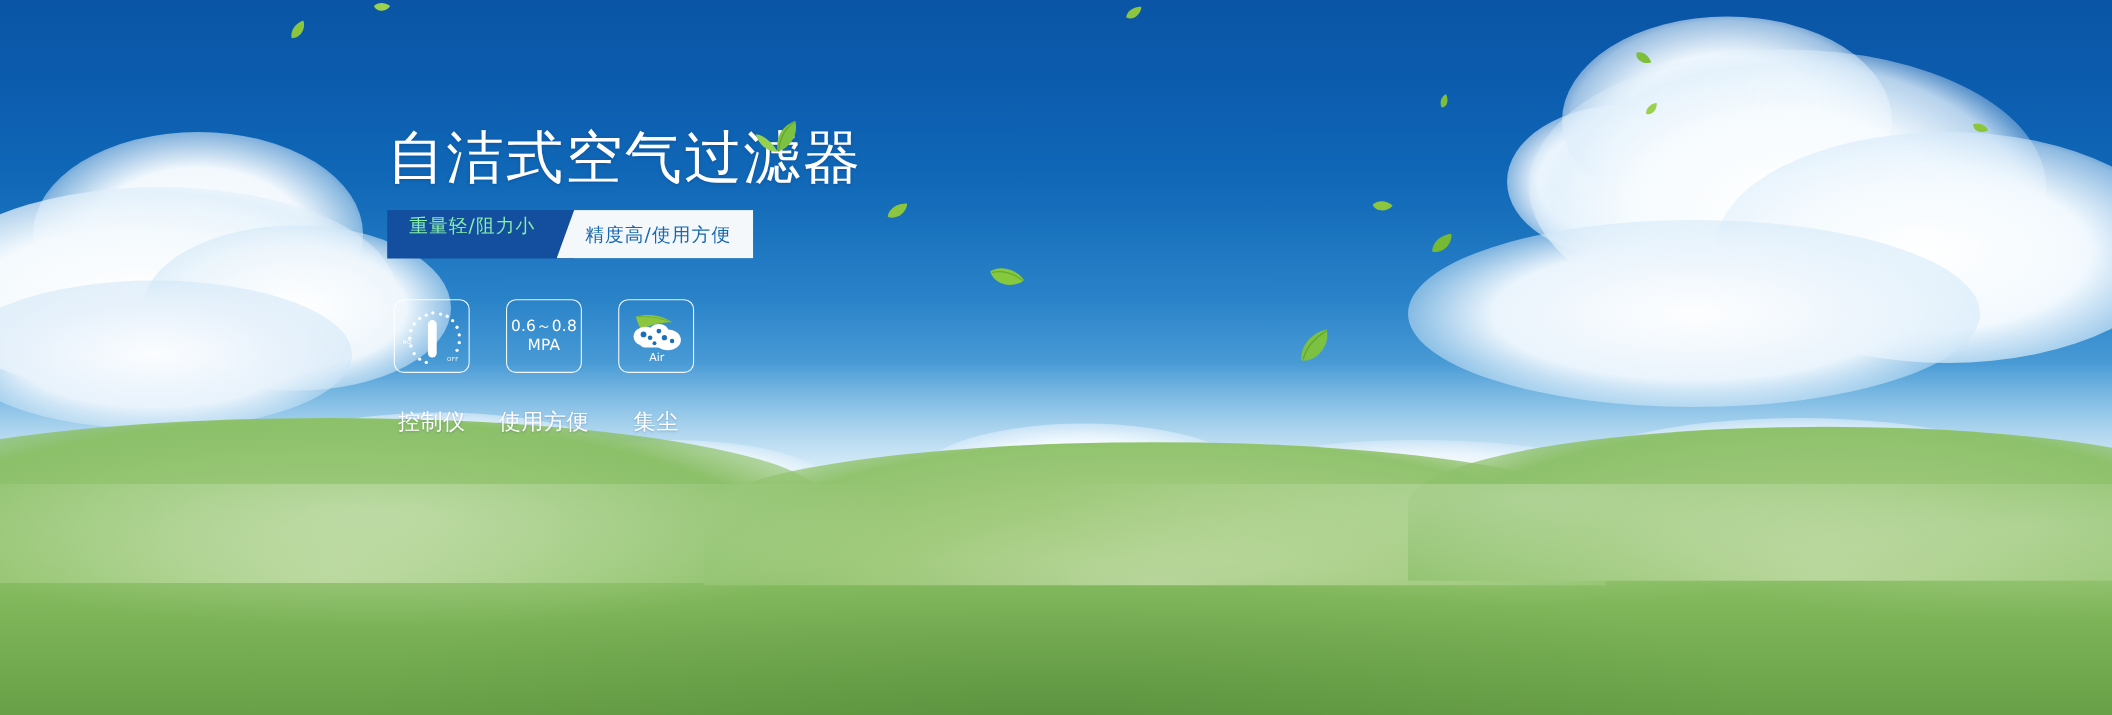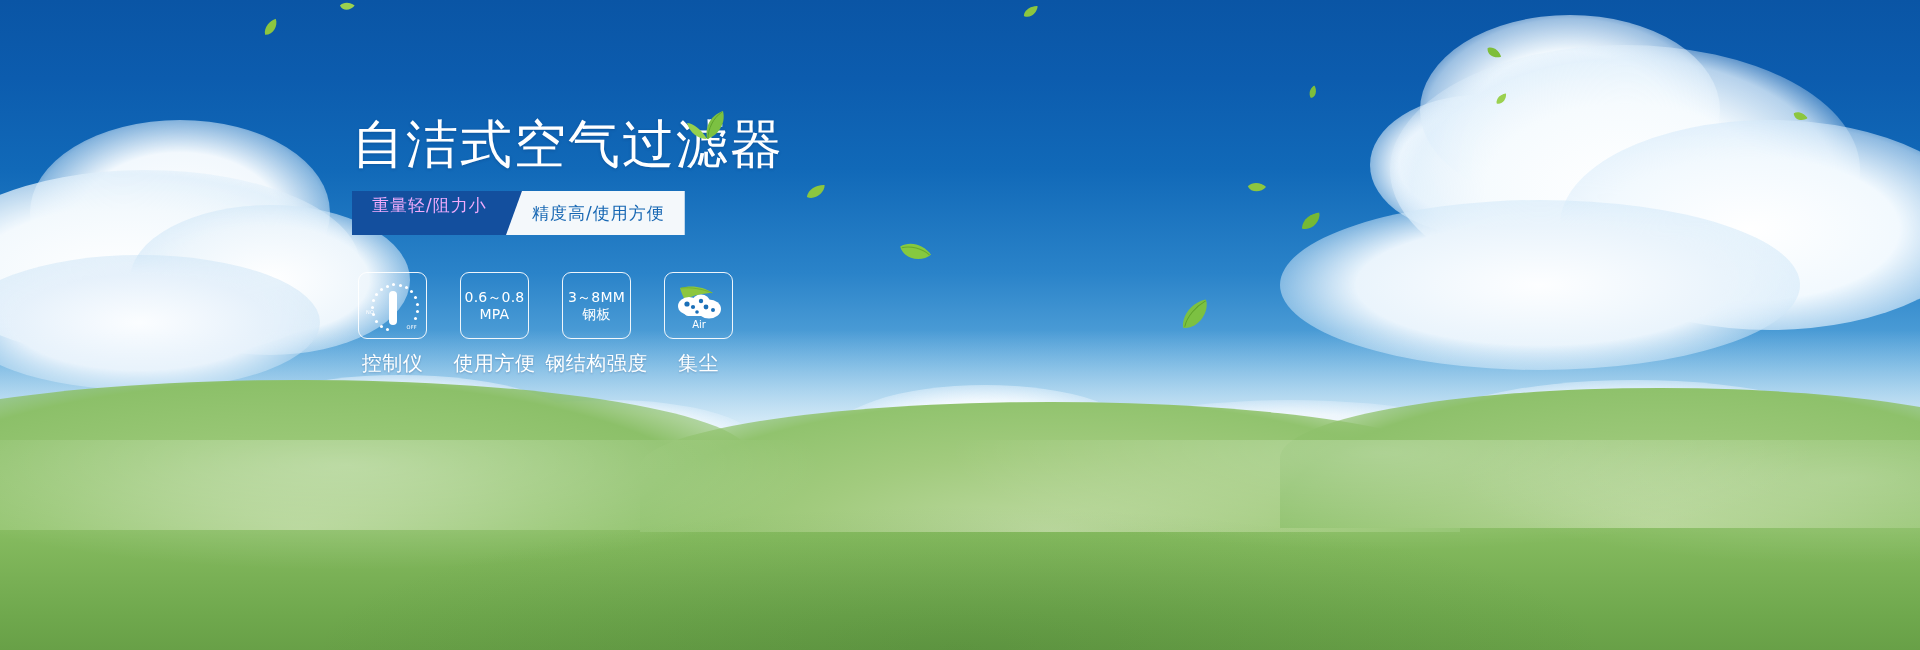--- a/index.html
+++ b/index.html
@@ -105,34 +105,34 @@
   .title-leaf{ position:absolute; left:334px; top:-22px; }
 
   
   .tags{ position:absolute; left:352px; top:191px; height:44px; display:flex; }
   .tag{
     position:relative; height:44px; display:flex; align-items:center;
     font-family:"DejaVu Sans","Liberation Sans",sans-serif;
     font-size:17px; letter-spacing:1px; white-space:nowrap;
   }
   .tag-dark{
-    background:#134f9e; color:#f0abfc; padding:0 22px 16px 20px; width:170px;
+    background:#134f9e; color:#86efac; padding:0 22px 16px 20px; width:170px;
   }
   .tag-light{
     background:#f4f8fb; color:#1767b3; padding:0 20px 0 26px;
     margin-left:-16px; clip-path:polygon(16px 0, 100% 0, 100% 100%, 0 100%);
   }
   .tag-dark::after{
     content:""; position:absolute; right:-1px; top:0; width:18px; height:44px;
     background:#134f9e; clip-path:polygon(0 0, 100% 0, 0 100%);
   }
 
   
   .icons{ position:absolute; left:358px; top:272px; display:flex; gap:33px; }
-  .icon-col{ width:69px; display:flex; flex-direction:column; align-items:center; }
+  .icon-col{ width:69px; display:flex; flex-direction:column; align-items:center;gap:20px; }
   .icon-box{
     width:69px; height:67px; border:1.5px solid rgba(255,255,255,.92);
     border-radius:9px; display:flex; align-items:center; justify-content:center;
     position:relative; overflow:hidden;
   }
   .icon-text{
     color:#ffffff; text-align:center; line-height:1.18;
     font-family:"DejaVu Sans","Liberation Sans",sans-serif;
     font-size:14px; letter-spacing:.2px;
   }
@@ -303,29 +303,20 @@
         <div class="icon-box">
           <div class="icon-text">
             <div>0.6～0.8</div>
             <div>MPA</div>
           </div>
         </div>
         <div class="icon-label">使用方便</div>
       </div>
 
 
-      <div class="icon-col">
-        <div class="icon-box">
-          <div class="icon-text">
-            <div>3～8MM</div>
-            <div class="cn">钢板</div>
-          </div>
-        </div>
-        <div class="icon-label">钢结构强度</div>
-      </div>
 
       <div class="icon-col">
         <div class="icon-box">
           <svg width="58" height="52" viewBox="0 0 58 52">
             <path d="M10 8C20 5 33 6 43 13c-9 0-20 2-28 7-3-5-4-9-5-12z" fill="#8cc63f"></path>
             <path d="M11 8C21 7 33 9 42 13" stroke="#6fae2c" stroke-width="0.8" fill="none"></path>
             <g fill="#ffffff">
               <ellipse cx="19" cy="26" rx="11" ry="9"></ellipse>
               <ellipse cx="31" cy="22" rx="9" ry="7.5"></ellipse>
               <ellipse cx="39" cy="29" rx="12" ry="9.5"></ellipse>

